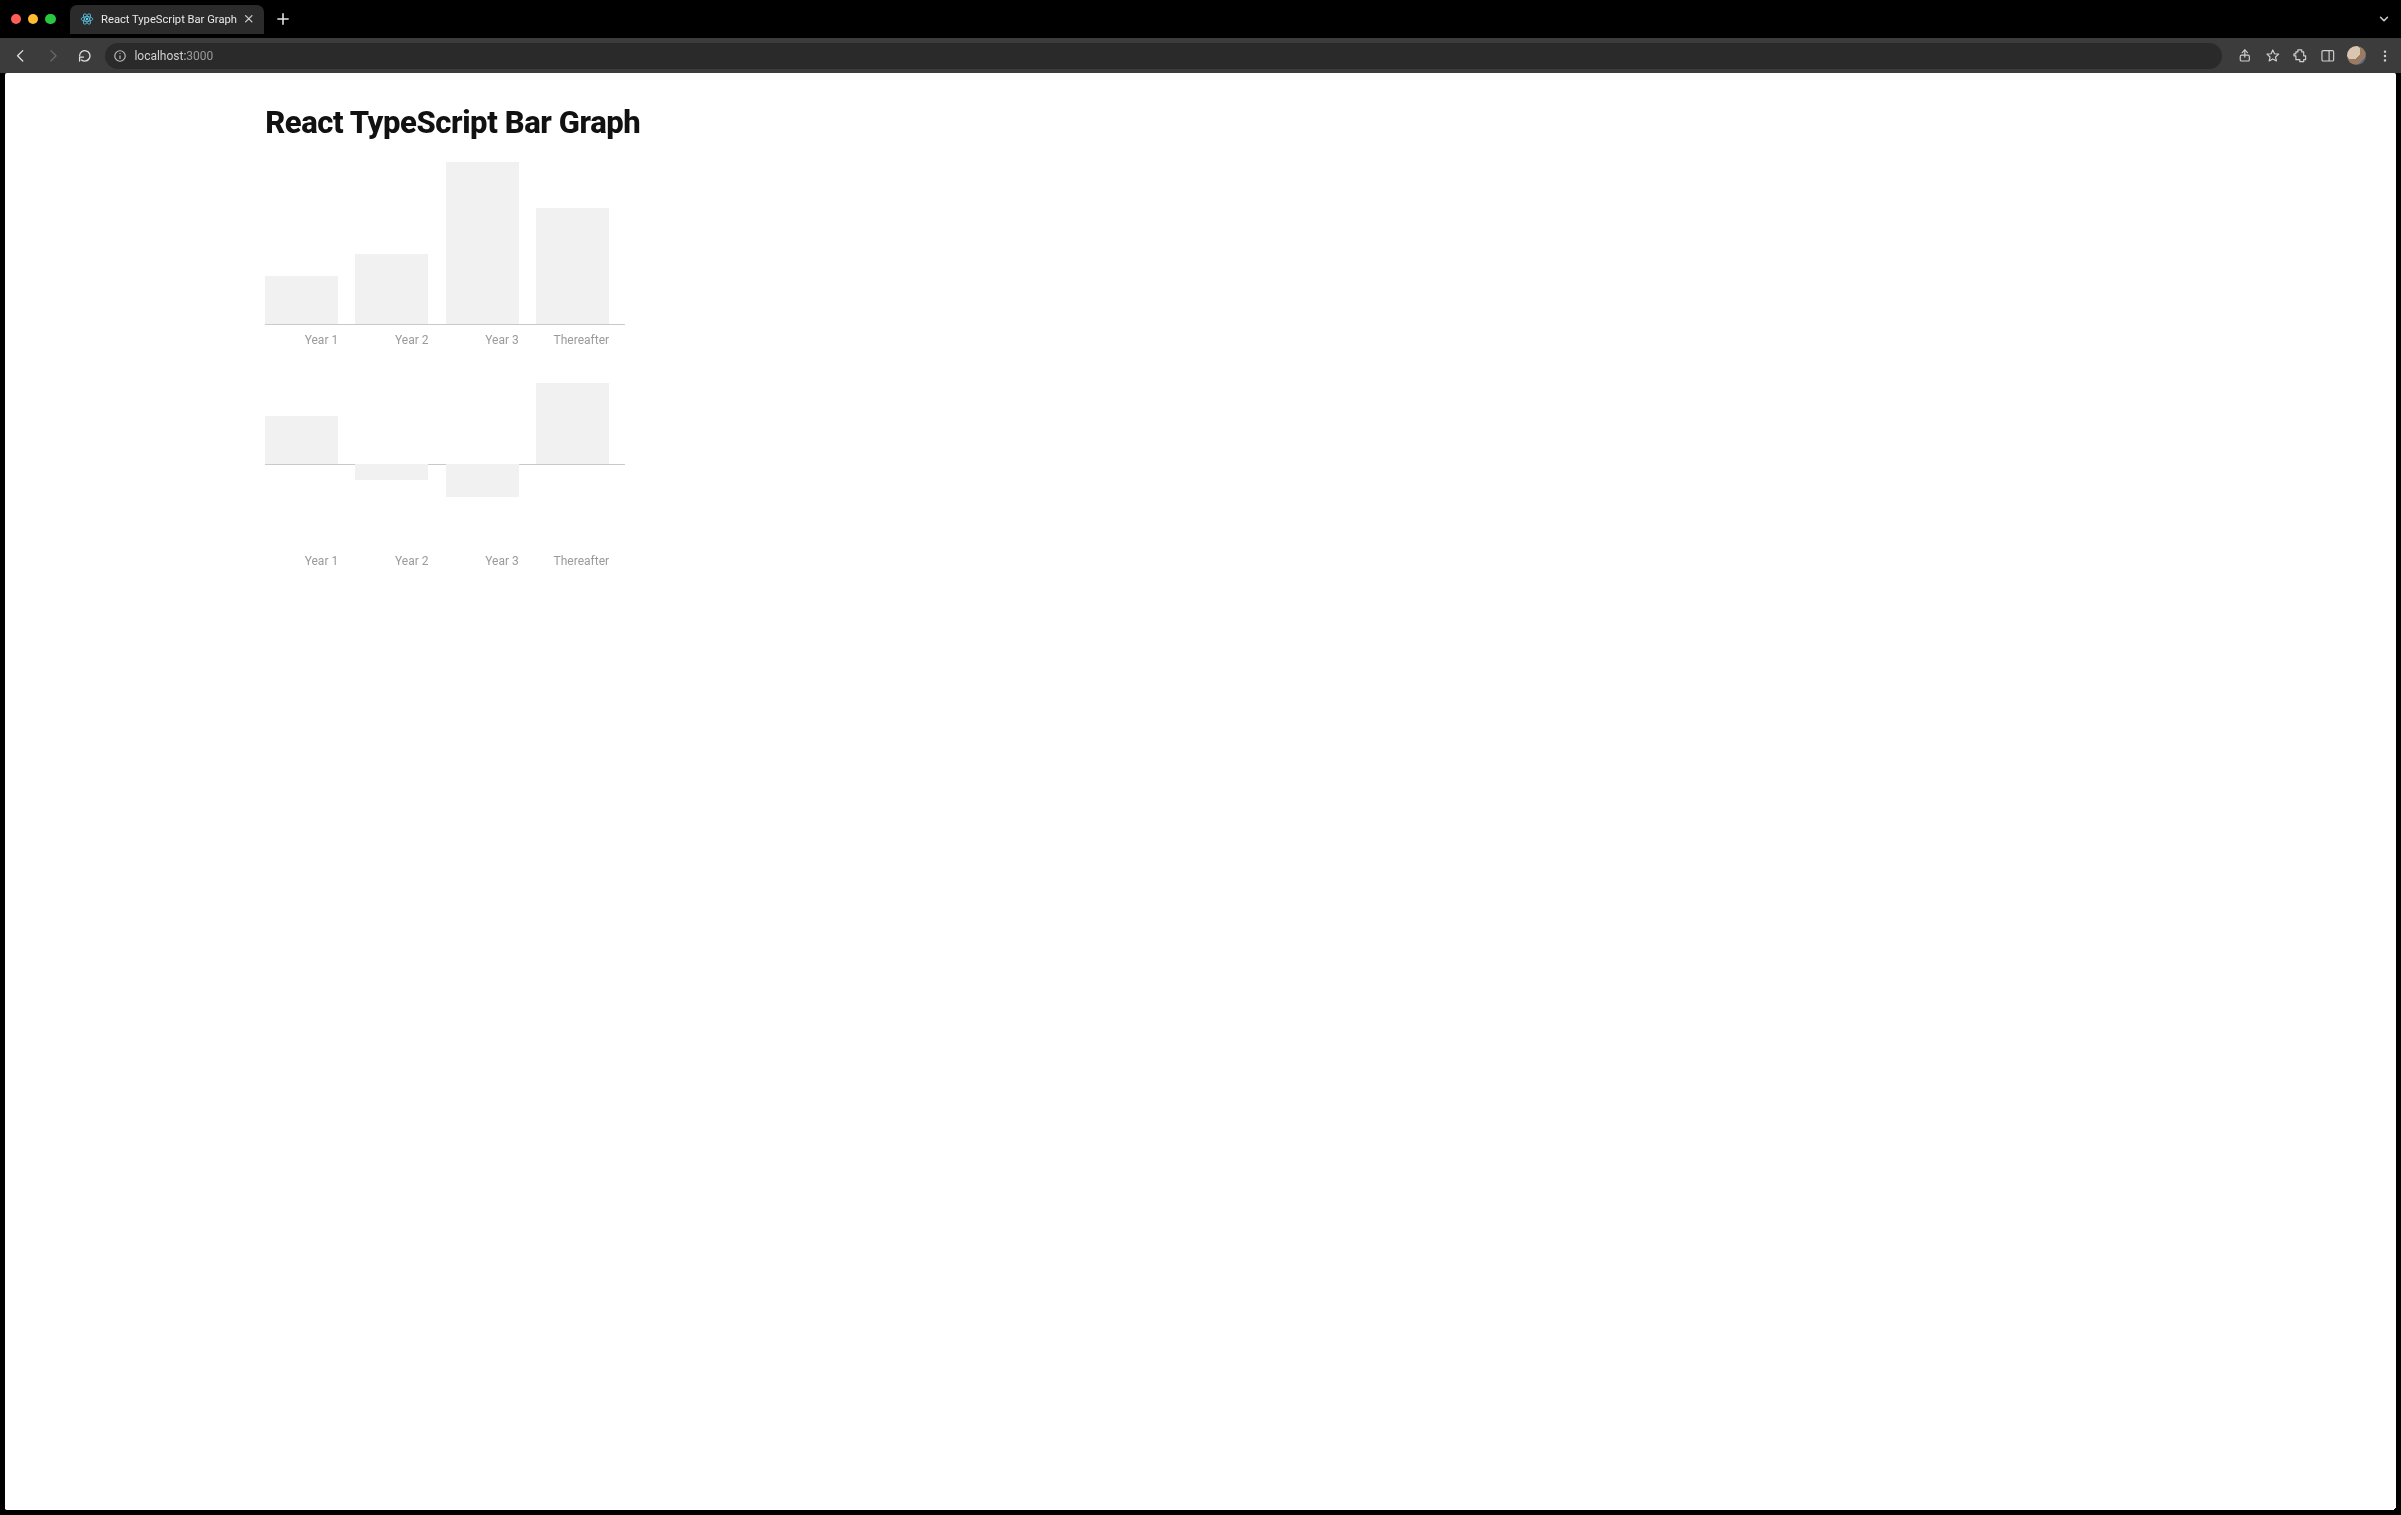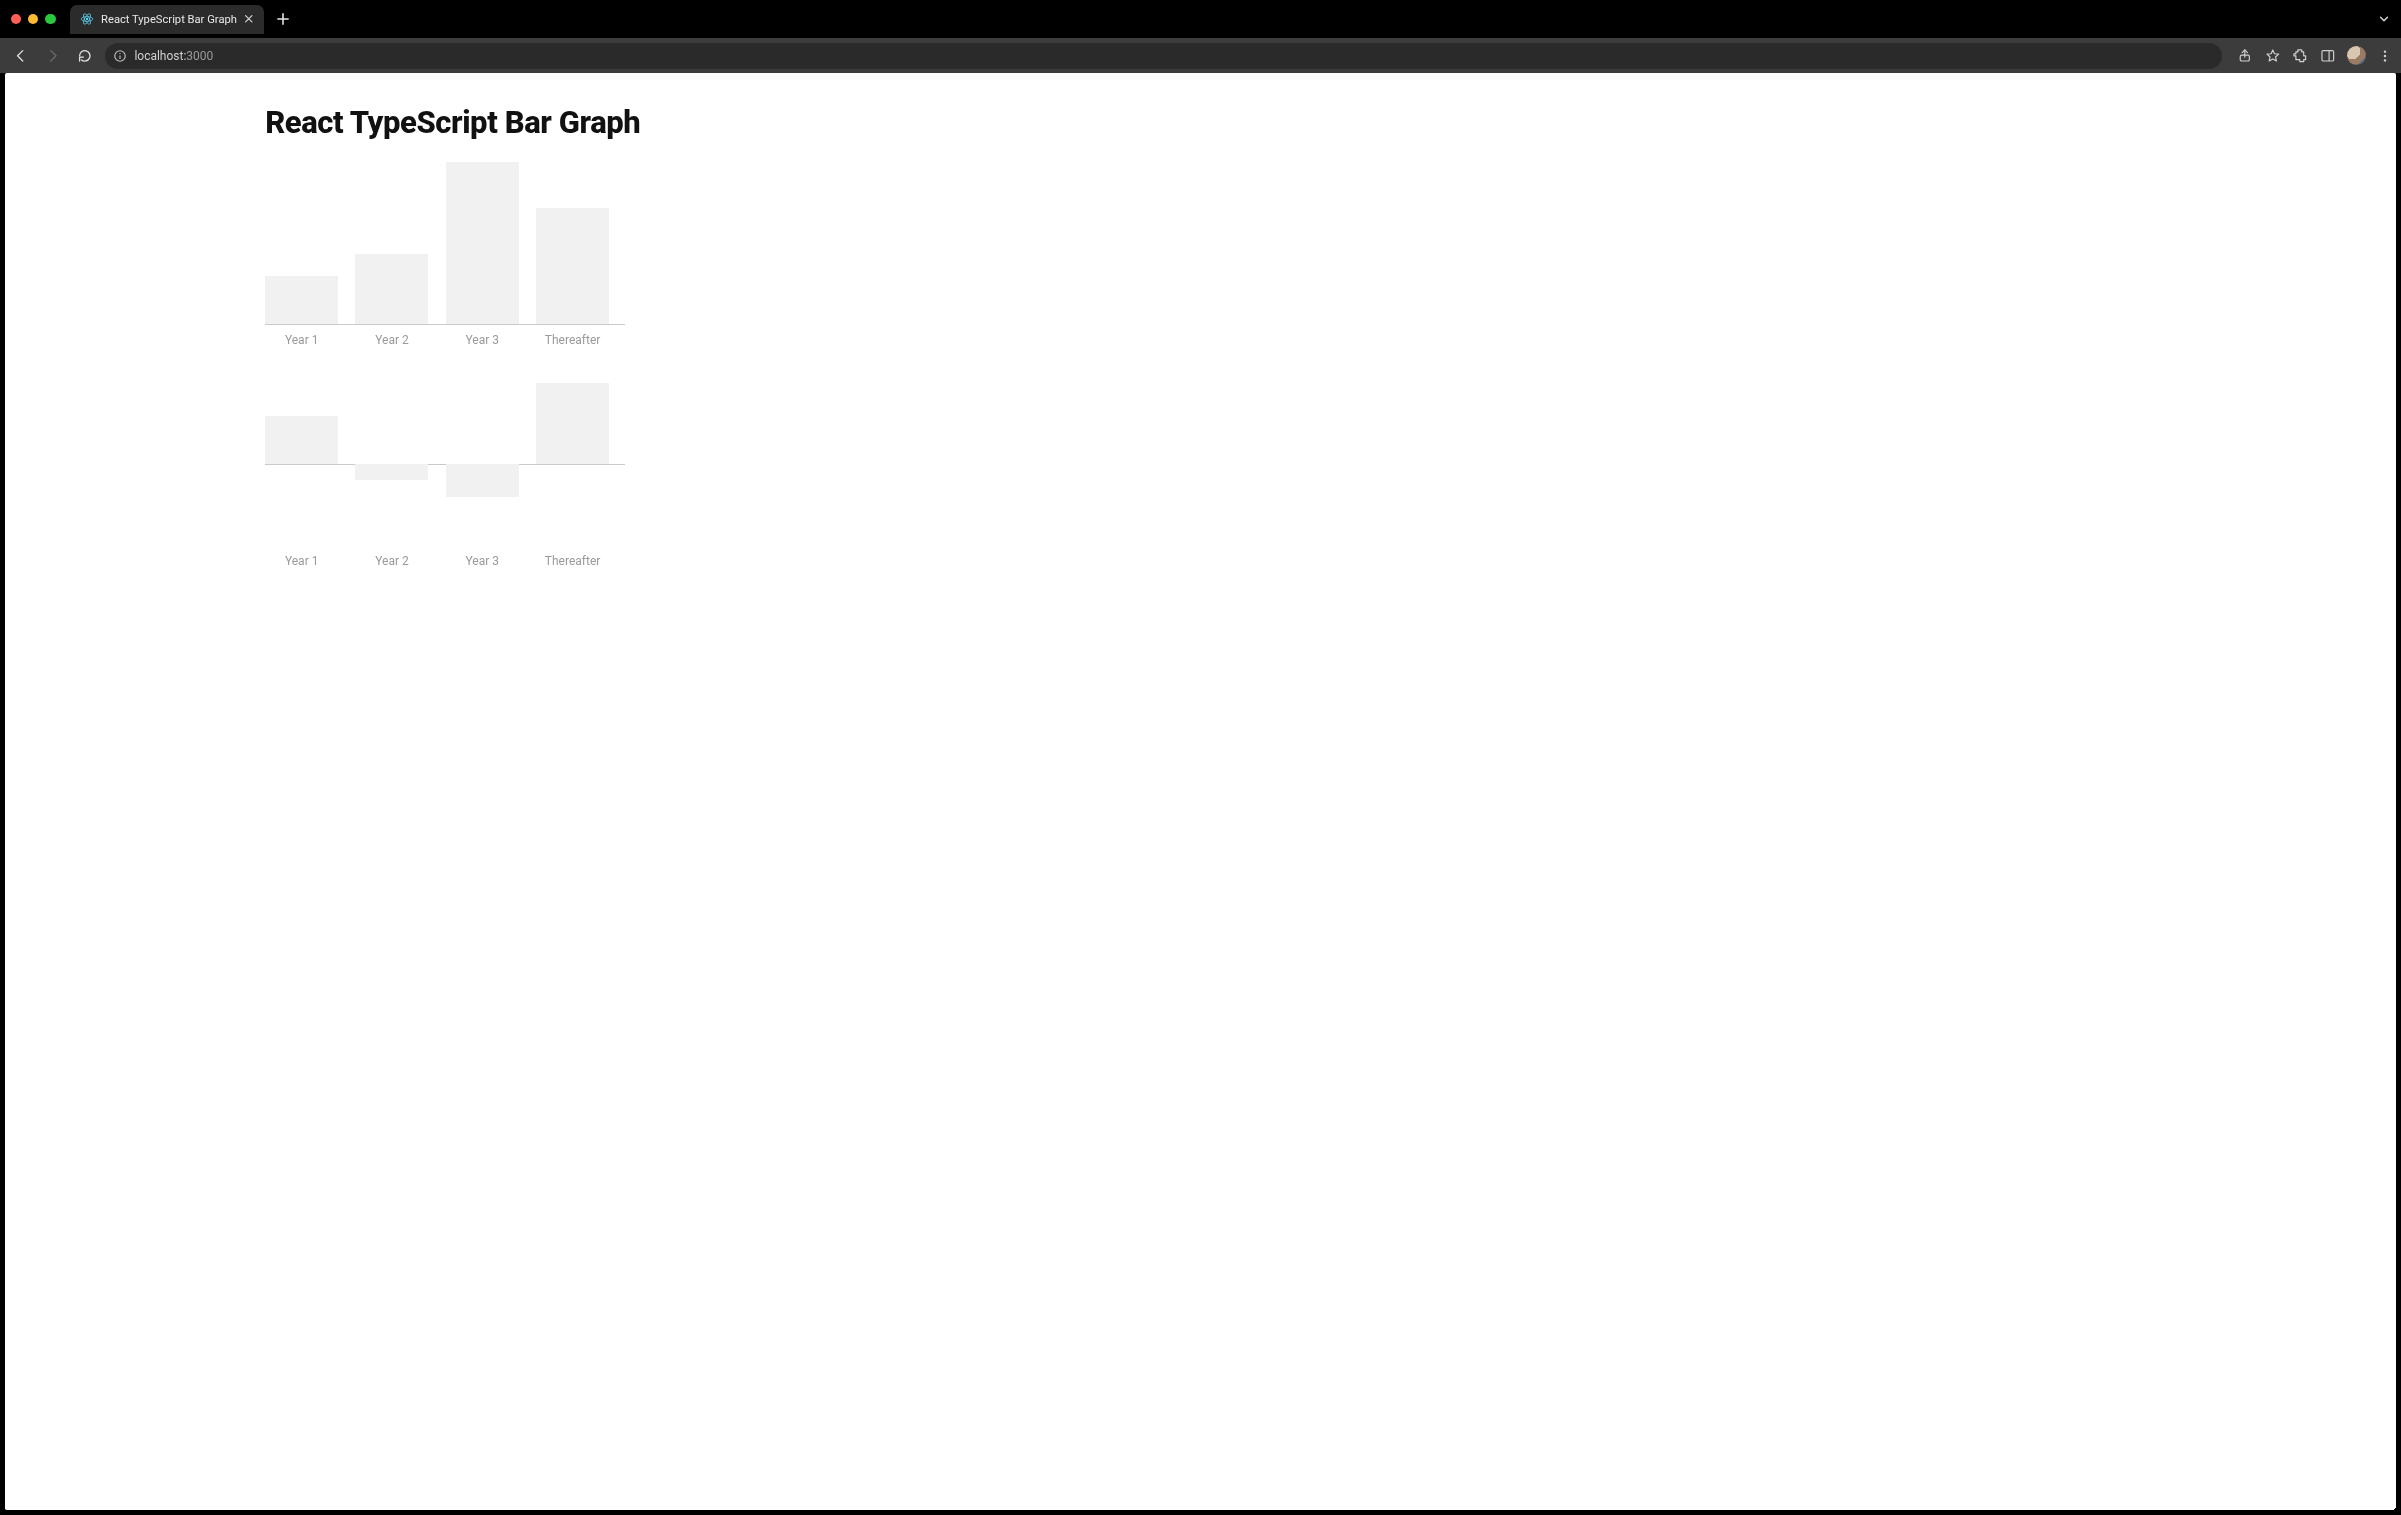--- a/index.html
+++ b/index.html
@@ -169,21 +169,21 @@
     left: 0; right: 0;
     background: #f1f1f1;
   }
   .labels {
     display: flex;
     gap: 17.3px;
     margin-top: 8.7px;
   }
   .labels .lab {
     width: 73px;
-    text-align: center;
+    text-align: right;
     font-size: 12px;
     color: #9a9a9a;
   }
 
   
   .resize-notch {
     position: fixed;
     right: 0; bottom: 0;
     width: 12px; height: 12px;
     background:

